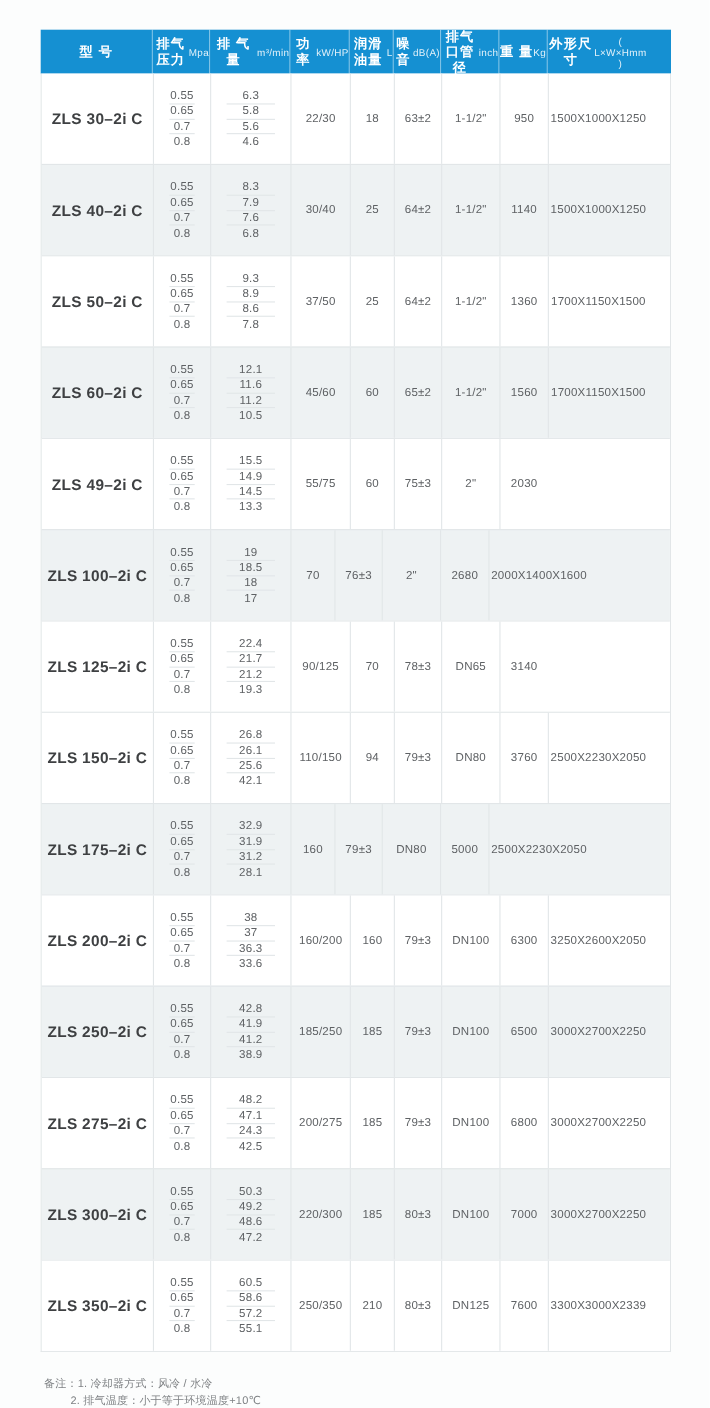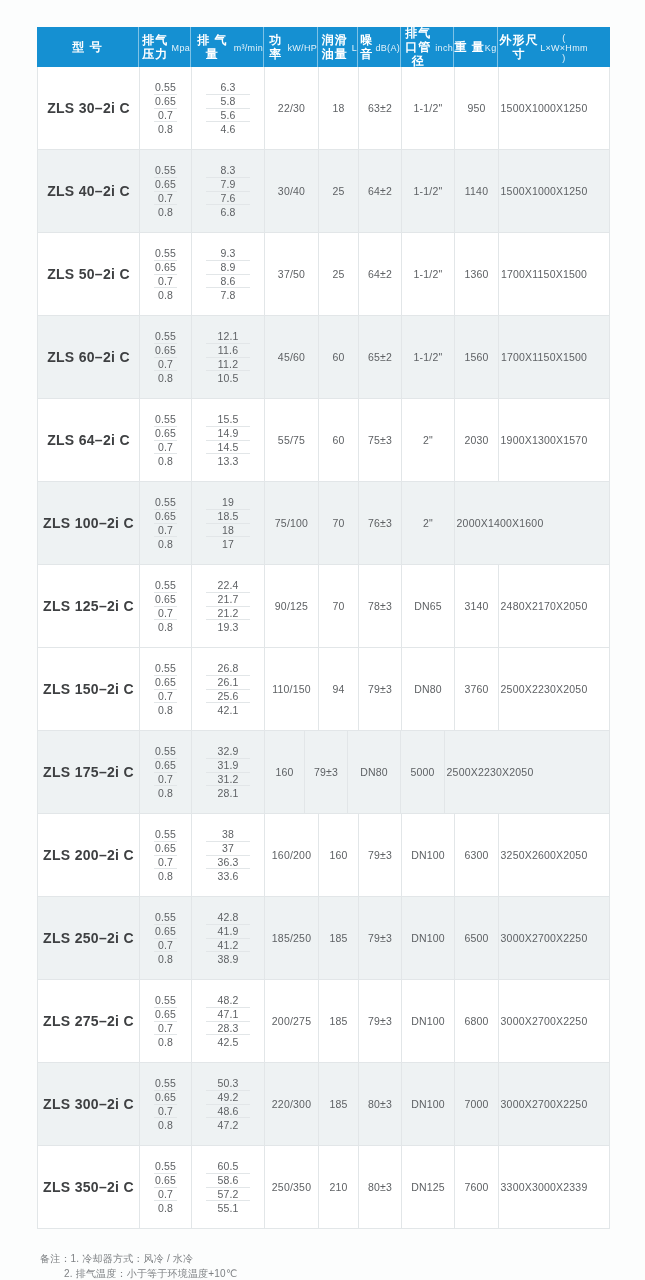--- a/index.html
+++ b/index.html
@@ -180,58 +180,57 @@
           <div class="sub">10.5</div>
         </div>
         <div class="cell c3">45/60</div>
         <div class="cell c4">60</div>
         <div class="cell c5">65±2</div>
         <div class="cell c6">1-1/2"</div>
         <div class="cell c7">1560</div>
         <div class="cell c8">1700X1150X1500</div>
       </div>
       <div class="group">
-        <div class="cell c0 model">ZLS 64–2i C</div>
+        <div class="cell c0 model">ZLS 49–2i C</div>
         <div class="cell c1 stack">
           <div class="sub">0.55</div>
           <div class="sub">0.65</div>
           <div class="sub">0.7</div>
           <div class="sub">0.8</div>
         </div>
         <div class="cell c2 stack">
           <div class="sub">15.5</div>
           <div class="sub">14.9</div>
           <div class="sub">14.5</div>
           <div class="sub">13.3</div>
         </div>
         <div class="cell c3">55/75</div>
         <div class="cell c4">60</div>
         <div class="cell c5">75±3</div>
         <div class="cell c6">2"</div>
         <div class="cell c7">2030</div>
-        <div class="cell c8">1900X1300X1570</div>
       </div>
       <div class="group shaded">
         <div class="cell c0 model">ZLS 100–2i C</div>
         <div class="cell c1 stack">
           <div class="sub">0.55</div>
           <div class="sub">0.65</div>
           <div class="sub">0.7</div>
           <div class="sub">0.8</div>
         </div>
         <div class="cell c2 stack">
           <div class="sub">19</div>
           <div class="sub">18.5</div>
           <div class="sub">18</div>
           <div class="sub">17</div>
         </div>
-        <div class="cell c3">75/100</div>
         <div class="cell c4">70</div>
         <div class="cell c5">76±3</div>
         <div class="cell c6">2"</div>
+        <div class="cell c7">2680</div>
         <div class="cell c8">2000X1400X1600</div>
       </div>
       <div class="group">
         <div class="cell c0 model">ZLS 125–2i C</div>
         <div class="cell c1 stack">
           <div class="sub">0.55</div>
           <div class="sub">0.65</div>
           <div class="sub">0.7</div>
           <div class="sub">0.8</div>
         </div>
@@ -239,21 +238,20 @@
           <div class="sub">22.4</div>
           <div class="sub">21.7</div>
           <div class="sub">21.2</div>
           <div class="sub">19.3</div>
         </div>
         <div class="cell c3">90/125</div>
         <div class="cell c4">70</div>
         <div class="cell c5">78±3</div>
         <div class="cell c6">DN65</div>
         <div class="cell c7">3140</div>
-        <div class="cell c8">2480X2170X2050</div>
       </div>
       <div class="group">
         <div class="cell c0 model">ZLS 150–2i C</div>
         <div class="cell c1 stack">
           <div class="sub">0.55</div>
           <div class="sub">0.65</div>
           <div class="sub">0.7</div>
           <div class="sub">0.8</div>
         </div>
         <div class="cell c2 stack">
@@ -335,21 +333,21 @@
         <div class="cell c0 model">ZLS 275–2i C</div>
         <div class="cell c1 stack">
           <div class="sub">0.55</div>
           <div class="sub">0.65</div>
           <div class="sub">0.7</div>
           <div class="sub">0.8</div>
         </div>
         <div class="cell c2 stack">
           <div class="sub">48.2</div>
           <div class="sub">47.1</div>
-          <div class="sub">28.3</div>
+          <div class="sub">24.3</div>
           <div class="sub">42.5</div>
         </div>
         <div class="cell c3">200/275</div>
         <div class="cell c4">185</div>
         <div class="cell c5">79±3</div>
         <div class="cell c6">DN100</div>
         <div class="cell c7">6800</div>
         <div class="cell c8">3000X2700X2250</div>
       </div>
       <div class="group shaded">

